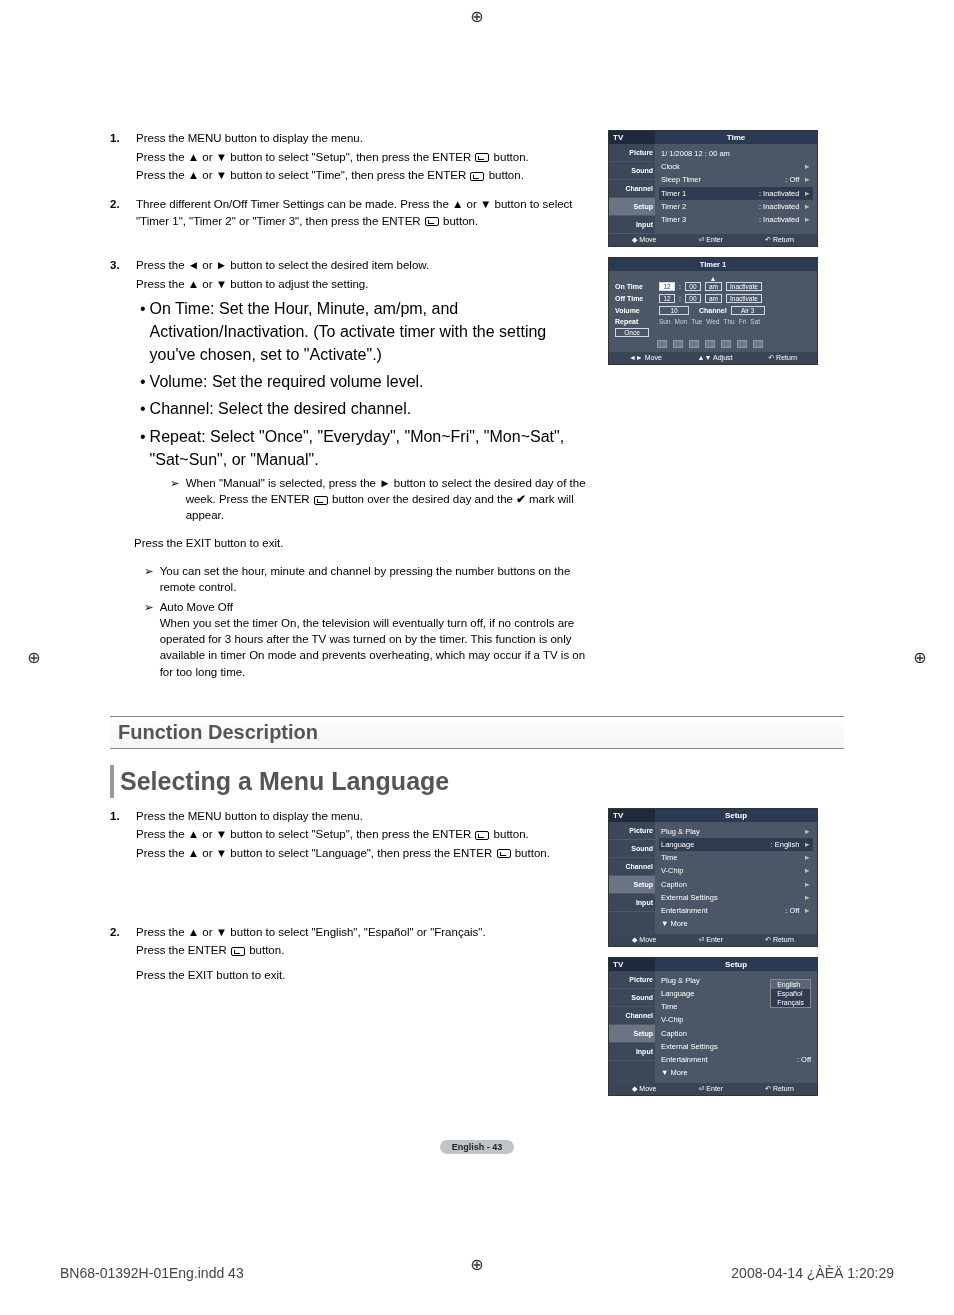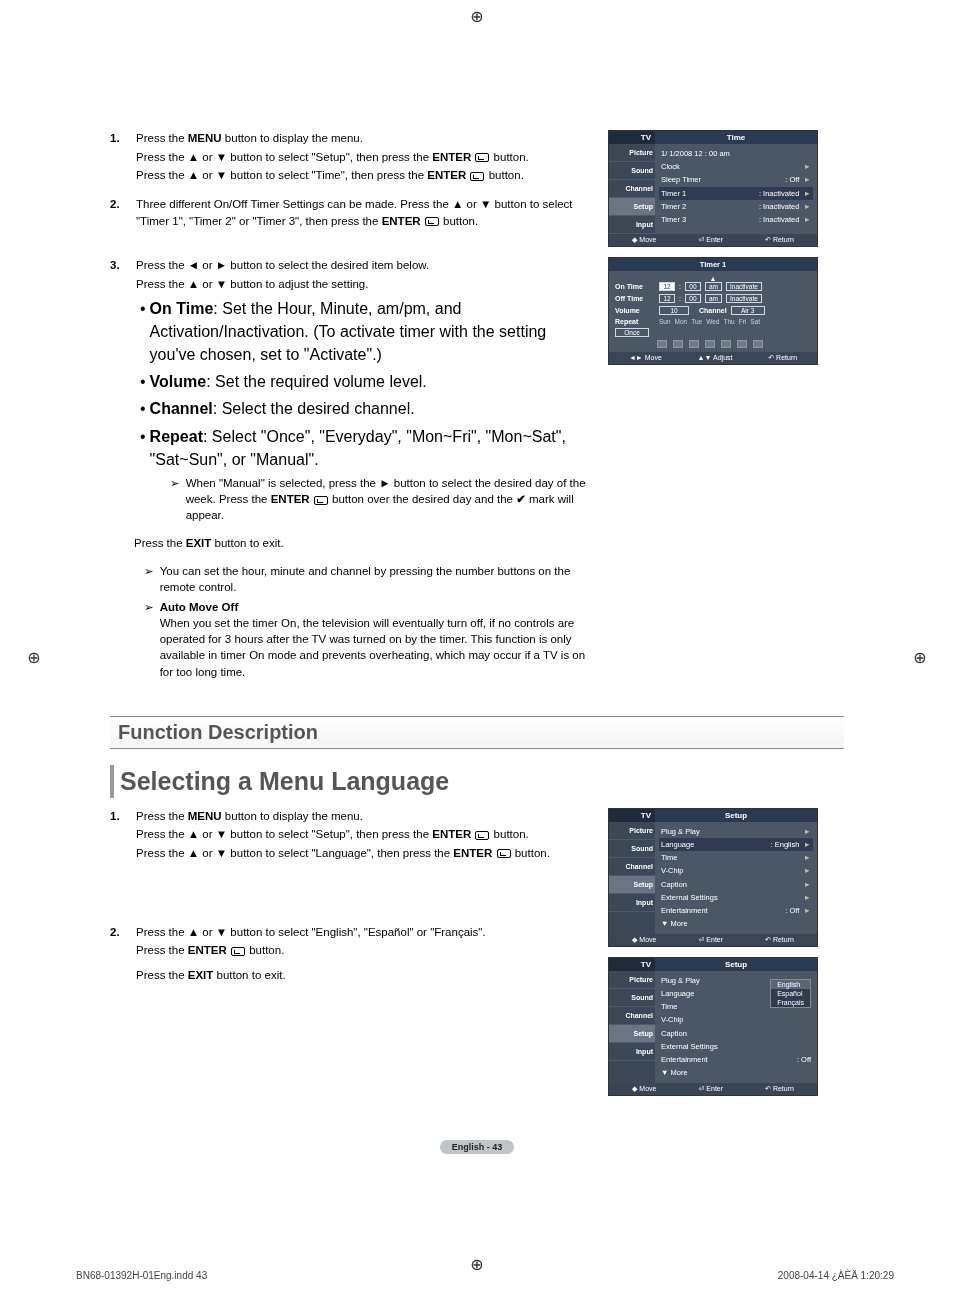--- a/index.html
+++ b/index.html
@@ -28,21 +28,21 @@
     font-size: 11.5px;
     line-height: 1.45;
   }
   .step-num {
     font-weight: bold;
     width: 26px;
     flex-shrink: 0;
   }
   .step-body { flex: 1; }
   .step-body p { margin: 0 0 2px 0; }
-  .bold { font-weight: bold; }
+  .bold { font-weight: normal; }
   .bullets {
     margin: 4px 0 0 4px;
     padding: 0;
     list-style: none;
     font-size: 16px;
     line-height: 1.45;
   }
   .bullets > li {
     display: flex;
     margin-bottom: 4px;
@@ -112,21 +112,21 @@
   .osd-header {
     display: flex;
     background: #2b3a53;
     color: #fff;
     font-weight: bold;
   }
   .osd-tv {
     width: 46px;
     padding: 2px 4px;
     background: #1f2a3d;
-    text-align: right;
+    text-align: left;
   }
   .osd-title {
     flex: 1;
     text-align: center;
     padding: 2px;
   }
   .osd-body { display: flex; }
   .osd-tabs {
     width: 46px;
     background: #3c4757;
@@ -216,25 +216,25 @@
     background: #bfc4c9;
     border-radius: 10px;
     font-size: 9px;
     font-weight: bold;
     padding: 2px 12px;
     color: #222;
   }
   .print-footer {
     position: absolute;
     bottom: 34px;
-    left: 76px;
+    left: 60px;
     right: 60px;
     display: flex;
     justify-content: space-between;
-    font-size: 10px;
+    font-size: 14px;
     color: #444;
     text-align: center;
   }
   .reg-mark {
     position: absolute;
     width: 16px; height: 16px;
     font-size: 16px;
     text-align: center;
     line-height: 16px;
     color: #333;

